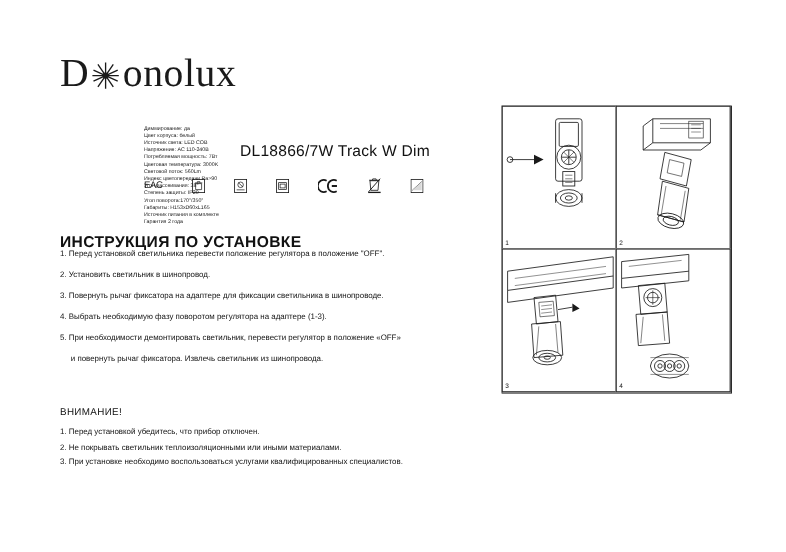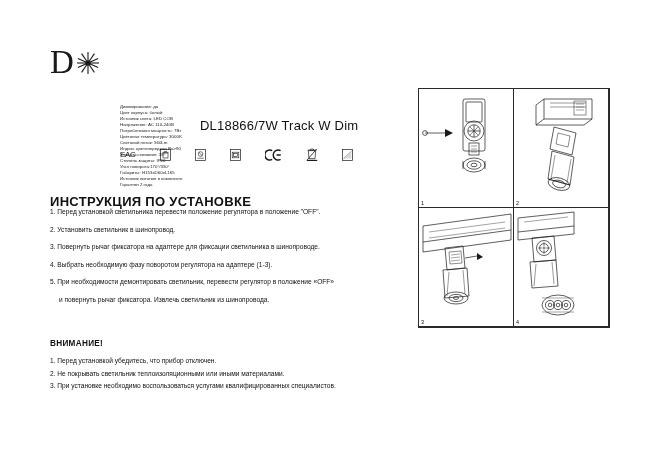--- a/index.html
+++ b/index.html
@@ -104,21 +104,21 @@
     color: #111;
   }
   .steps .step { white-space: nowrap; }
   .steps .cont { white-space: nowrap; padding-left: 9px; }
 
   .h-warn {
     position: absolute;
     left: 50px;
     top: 339px;
     font-size: 8.2px;
-    font-weight: bold;
+    font-weight: normal;
     letter-spacing: 0.3px;
     color: #111;
   }
   .warns {
     position: absolute;
     left: 50px;
     top: 355px;
     width: 370px;
     font-size: 6.6px;
     line-height: 12.6px;
@@ -175,20 +175,21 @@
           <line x1="13" y1="13" x2="13" y2="24"></line>
           <line x1="13" y1="13" x2="6.6" y2="22.4"></line>
           <line x1="13" y1="13" x2="2.9" y2="17.6"></line>
           <line x1="13" y1="13" x2="2" y2="13"></line>
           <line x1="13" y1="13" x2="2.9" y2="8.4"></line>
           <line x1="13" y1="13" x2="6.6" y2="3.6"></line>
         </g>
         <circle cx="13" cy="13" r="2.6" fill="#1a1a1a"></circle>
       </svg>
     </span>
+    <span class="tail">onolux</span>
   </div>
 
   <div class="spec-wrap">
     <div class="spec-list">
       <div>Диммирование: да</div>
       <div>Цвет корпуса: белый</div>
       <div>Источник света: LED COB</div>
       <div>Напряжение: AC 110-240B</div>
       <div>Потребляемая мощность: 7Вт</div>
       <div>Цветовая температура: 3000K</div>

